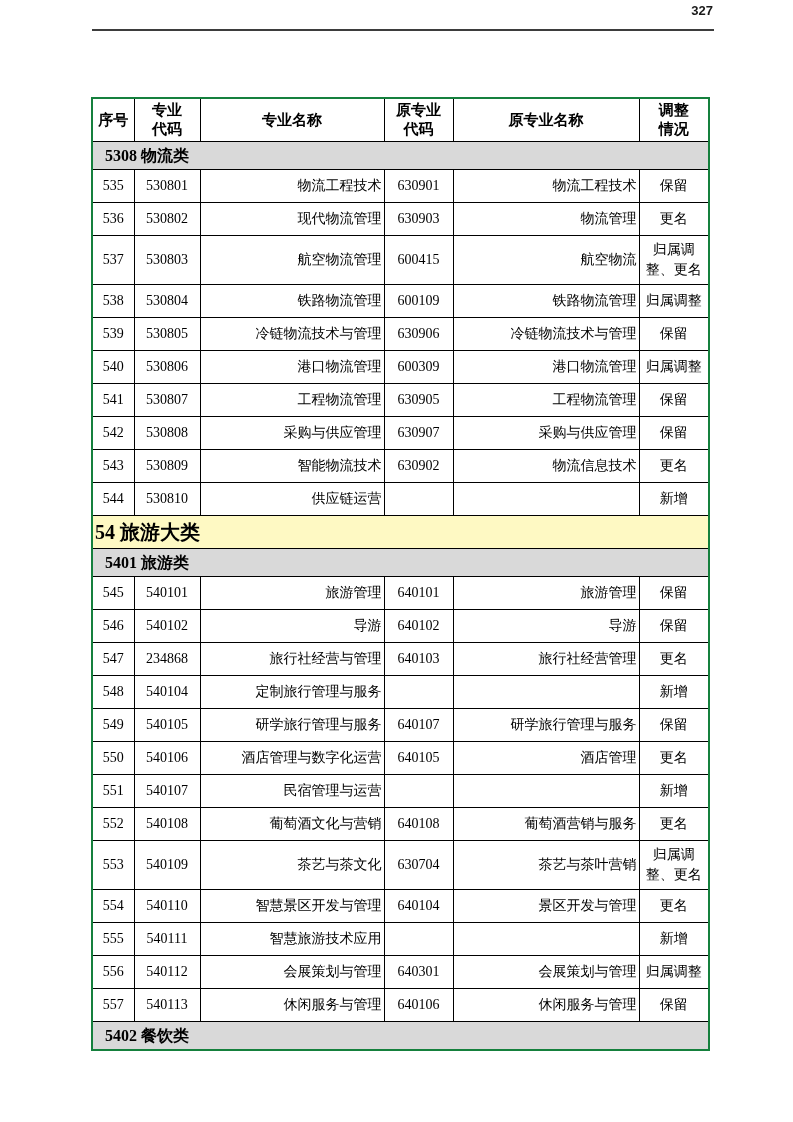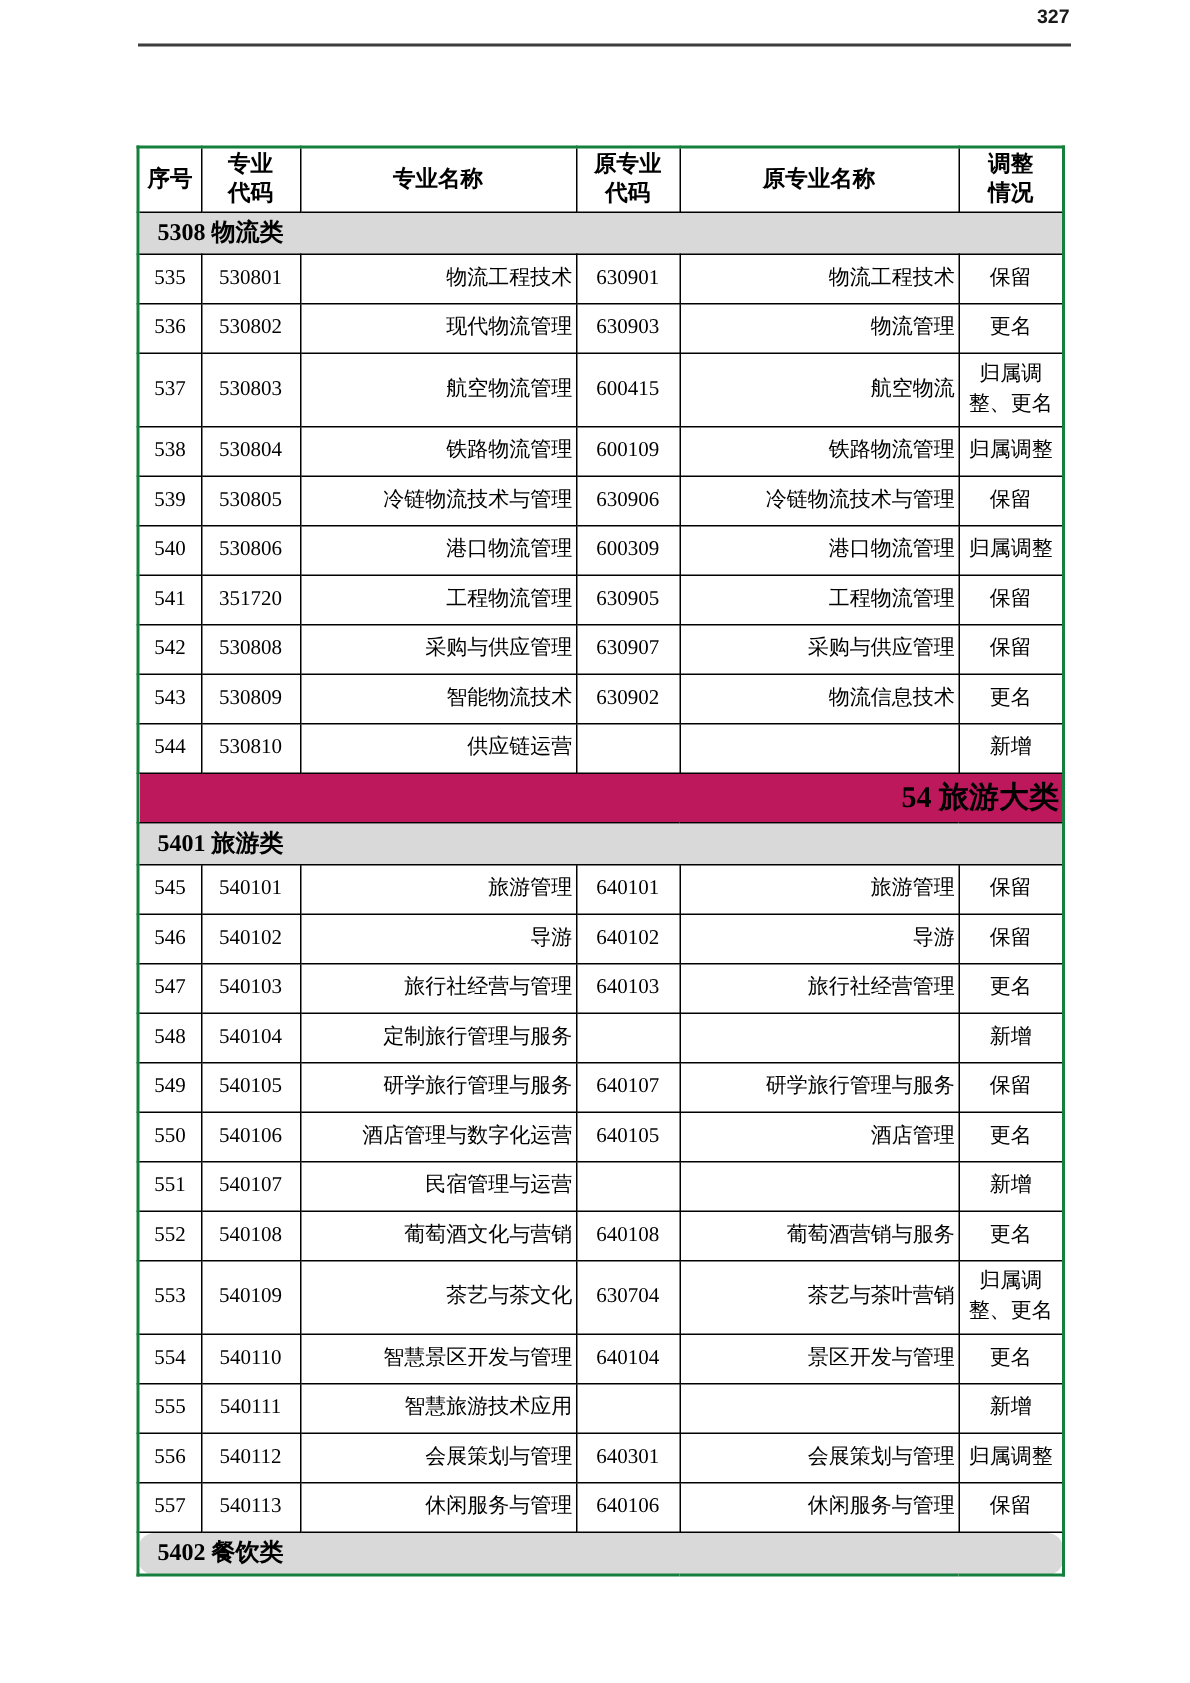--- a/index.html
+++ b/index.html
@@ -160,21 +160,21 @@
       <tr>
         <td class="c-no">540</td>
         <td class="c-code">530806</td>
         <td class="c-name">港口物流管理</td>
         <td class="c-old_code">600309</td>
         <td class="c-old_name">港口物流管理</td>
         <td class="c-adjust">归属调整</td>
       </tr>
       <tr>
         <td class="c-no">541</td>
-        <td class="c-code">351720</td>
+        <td class="c-code">530807</td>
         <td class="c-name">工程物流管理</td>
         <td class="c-old_code">630905</td>
         <td class="c-old_name">工程物流管理</td>
         <td class="c-adjust">保留</td>
       </tr>
       <tr>
         <td class="c-no">542</td>
         <td class="c-code">530808</td>
         <td class="c-name">采购与供应管理</td>
         <td class="c-old_code">630907</td>
@@ -191,21 +191,21 @@
       </tr>
       <tr>
         <td class="c-no">544</td>
         <td class="c-code">530810</td>
         <td class="c-name">供应链运营</td>
         <td class="c-old_code"></td>
         <td class="c-old_name"></td>
         <td class="c-adjust">新增</td>
       </tr>
       <tr class="section1">
-        <td colspan="6" style="background: #be185d; text-align: right;">54 旅游大类</td>
+        <td colspan="6" style="background: #fef9c3;">54 旅游大类</td>
       </tr>
       <tr class="section2">
         <td colspan="6" style="background: rgb(217, 217, 217);">5401 旅游类</td>
       </tr>
       <tr>
         <td class="c-no">545</td>
         <td class="c-code">540101</td>
         <td class="c-name">旅游管理</td>
         <td class="c-old_code">640101</td>
         <td class="c-old_name">旅游管理</td>
@@ -214,21 +214,21 @@
       <tr>
         <td class="c-no">546</td>
         <td class="c-code">540102</td>
         <td class="c-name">导游</td>
         <td class="c-old_code">640102</td>
         <td class="c-old_name">导游</td>
         <td class="c-adjust">保留</td>
       </tr>
       <tr>
         <td class="c-no">547</td>
-        <td class="c-code">540103</td>
+        <td class="c-code">234868</td>
         <td class="c-name">旅行社经营与管理</td>
         <td class="c-old_code">640103</td>
         <td class="c-old_name">旅行社经营管理</td>
         <td class="c-adjust">更名</td>
       </tr>
       <tr>
         <td class="c-no">548</td>
         <td class="c-code">540104</td>
         <td class="c-name">定制旅行管理与服务</td>
         <td class="c-old_code"></td>
@@ -301,16 +301,16 @@
       </tr>
       <tr>
         <td class="c-no">557</td>
         <td class="c-code">540113</td>
         <td class="c-name">休闲服务与管理</td>
         <td class="c-old_code">640106</td>
         <td class="c-old_name">休闲服务与管理</td>
         <td class="c-adjust">保留</td>
       </tr>
       <tr class="section2">
-        <td colspan="6" style="background: rgb(217, 217, 217); border-radius: 11px;">5402 餐饮类</td>
+        <td colspan="6" style="background: rgb(217, 217, 217);">5402 餐饮类</td>
       </tr>
     </tbody>
 </table>
 
 </body></html>

